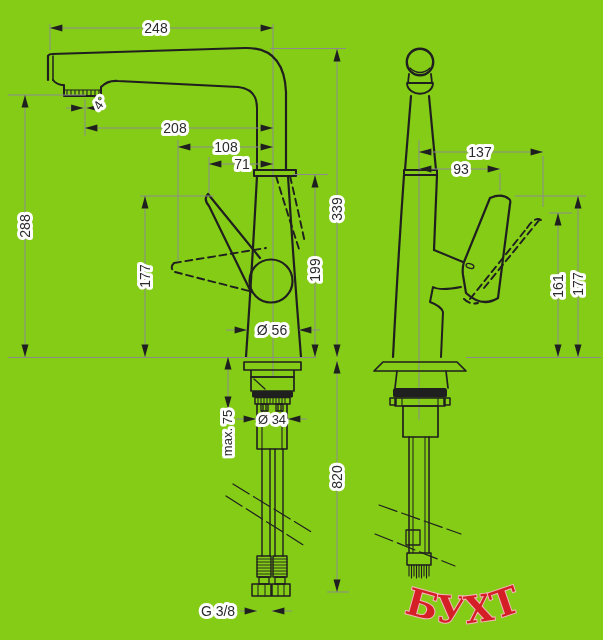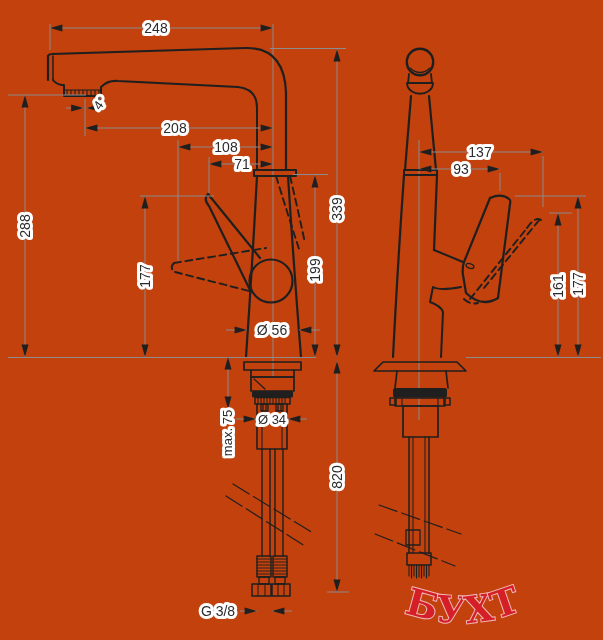--- a/index.html
+++ b/index.html
@@ -1,16 +1,16 @@
 <!DOCTYPE html>
 <html><head>
 <meta charset="utf-8">
 <style>
   html,body{margin:0;padding:0;background:#ffffff;}
-  .canvas{position:relative;width:603px;height:640px;background:#c2410c;overflow:hidden;
+  .canvas{position:relative;width:603px;height:640px;background:#84cc16;overflow:hidden;
           font-family:"Liberation Sans", sans-serif;}
   svg{position:absolute;left:0;top:0;}
   .draw{stroke:#1f1f1f;fill:none;stroke-linecap:round;stroke-linejoin:round;}
   .dash{stroke-dasharray:7 4.5;}
   .brk{stroke-dasharray:19 5;}
   .dim{stroke:#8c8c8c;fill:none;stroke-width:1;}
   text.lbl{font-family:"Liberation Sans", sans-serif;font-size:14px;fill:#2b2b2b;
            paint-order:stroke;stroke:#ffffff;stroke-width:6px;stroke-linejoin:round;
            text-anchor:middle;dominant-baseline:central;}
   text.small{font-size:13px;}

